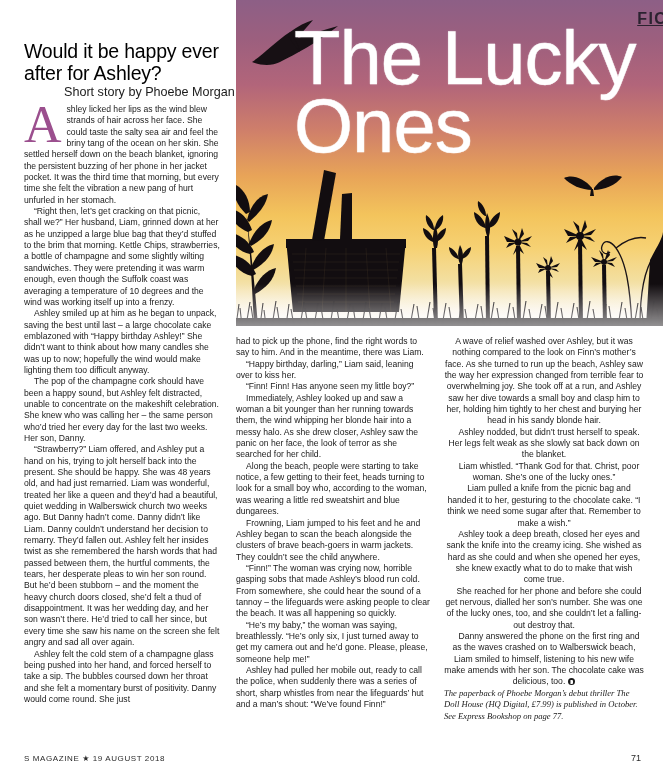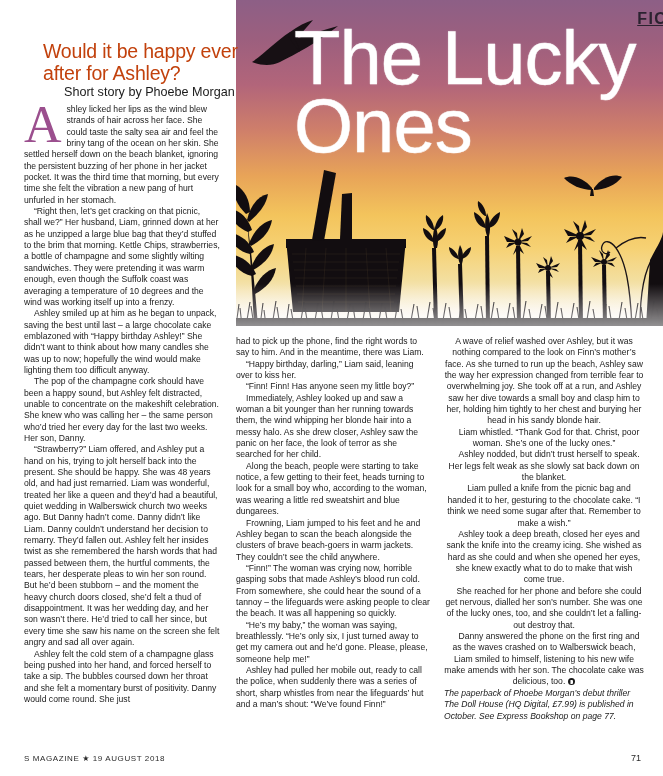--- a/index.html
+++ b/index.html
@@ -74,23 +74,22 @@
   .col p{margin:0;}
   .col p + p{text-indent:10px;}
 
   #col1{left:24px;top:104px;width:196px;}
   #col2{left:236px;top:336px;width:196px;}
   #col3{left:444px;top:336px;width:200px;text-align:center;}
 
   .headline{
     position:absolute;left:24px;top:40px;width:210px;
     font-size:19.5px;line-height:22px;
-    font-weight:400;color:#c2410c;
+    font-weight:400;color:#000000;
     letter-spacing:-0.2px;
-    margin-left:19px;
   }
   .standfirst{
     position:absolute;left:24px;top:85px;width:215px;
     font-size:12.6px;color:#1a1a1a;font-weight:400;margin-left:40px;
   }
 
   .dropcap{
     float:left;
     font-family:"Liberation Serif", serif;
     font-size:52px;
@@ -98,21 +97,21 @@
     color:#9b4f8e;
     font-weight:400;
     margin:1px 5px 0 0;
     padding:0;
   }
 
   .endnote{
     position:absolute;left:444px;top:688px;width:200px;
     font-style:italic;
     font-size:8.6px;line-height:11.4px;color:#1a1a1a;
-    font-family:Liberation Sans, sans-serif;
+    font-family:Liberation Serif, serif;
   }
   .endmark{
     display:inline-block;width:7px;height:7px;border-radius:50%;
     background:#1a1a1a;vertical-align:-1px;margin-left:3px;
     position:relative;
   }
   .endmark::after{
     content:"";position:absolute;left:2.2px;top:1.2px;
     width:2.6px;height:4.6px;background:#fff;
     clip-path:polygon(0 0,100% 0,100% 100%,0 100%);
@@ -298,22 +297,22 @@
       <p>“Finn! Finn! Has anyone seen my little boy?”</p>
       <p>Immediately, Ashley looked up and saw a woman a bit younger than her running towards them, the wind whipping her blonde hair into a messy halo. As she drew closer, Ashley saw the panic on her face, the look of terror as she searched for her child.</p>
       <p>Along the beach, people were starting to take notice, a few getting to their feet, heads turning to look for a small boy who, according to the woman, was wearing a little red sweatshirt and blue dungarees.</p>
       <p>Frowning, Liam jumped to his feet and he and Ashley began to scan the beach alongside the clusters of brave beach-goers in warm jackets. They couldn’t see the child anywhere.</p>
       <p>“Finn!” The woman was crying now, horrible gasping sobs that made Ashley’s blood run cold. From somewhere, she could hear the sound of a tannoy – the lifeguards were asking people to clear the beach. It was all happening so quickly.</p>
       <p>“He’s my baby,” the woman was saying, breathlessly. “He’s only six, I just turned away to get my camera out and he’d gone. Please, please, someone help me!”</p>
       <p>Ashley had pulled her mobile out, ready to call the police, when suddenly there was a series of short, sharp whistles from near the lifeguards’ hut and a man’s shout: “We’ve found Finn!”</p>
     </div>
   <div class="col" id="col3">
       <p>A wave of relief washed over Ashley, but it was nothing compared to the look on Finn’s mother’s face. As she turned to run up the beach, Ashley saw the way her expression changed from terrible fear to overwhelming joy. She took off at a run, and Ashley saw her dive towards a small boy and clasp him to her, holding him tightly to her chest and burying her head in his sandy blonde hair.</p>
+      <p>Ashley nodded, but didn’t trust herself to speak. Her legs felt weak as she slowly sat back down on the blanket.</p>
       <p>Liam whistled. “Thank God for that. Christ, poor woman. She’s one of the lucky ones.”</p>
-      <p>Ashley nodded, but didn’t trust herself to speak. Her legs felt weak as she slowly sat back down on the blanket.</p>
       <p>Liam pulled a knife from the picnic bag and handed it to her, gesturing to the chocolate cake. “I think we need some sugar after that. Remember to make a wish.”</p>
       <p>Ashley took a deep breath, closed her eyes and sank the knife into the creamy icing. She wished as hard as she could and when she opened her eyes, she knew exactly what to do to make that wish come true.</p>
       <p>She reached for her phone and before she could get nervous, dialled her son’s number. She was one of the lucky ones, too, and she couldn’t let a falling-out destroy that.</p>
       <p>Danny answered the phone on the first ring and as the waves crashed on to Walberswick beach, Liam smiled to himself, listening to his new wife make amends with her son. The chocolate cake was delicious, too.<span class="endmark"></span></p>
     </div>
 
   <div class="endnote">The paperback of Phoebe Morgan’s debut thriller The Doll House (HQ Digital, £7.99) is published in October. See Express Bookshop on page 77.</div>
 
   <div class="footer-left">
     <span>S MAGAZINE</span>

